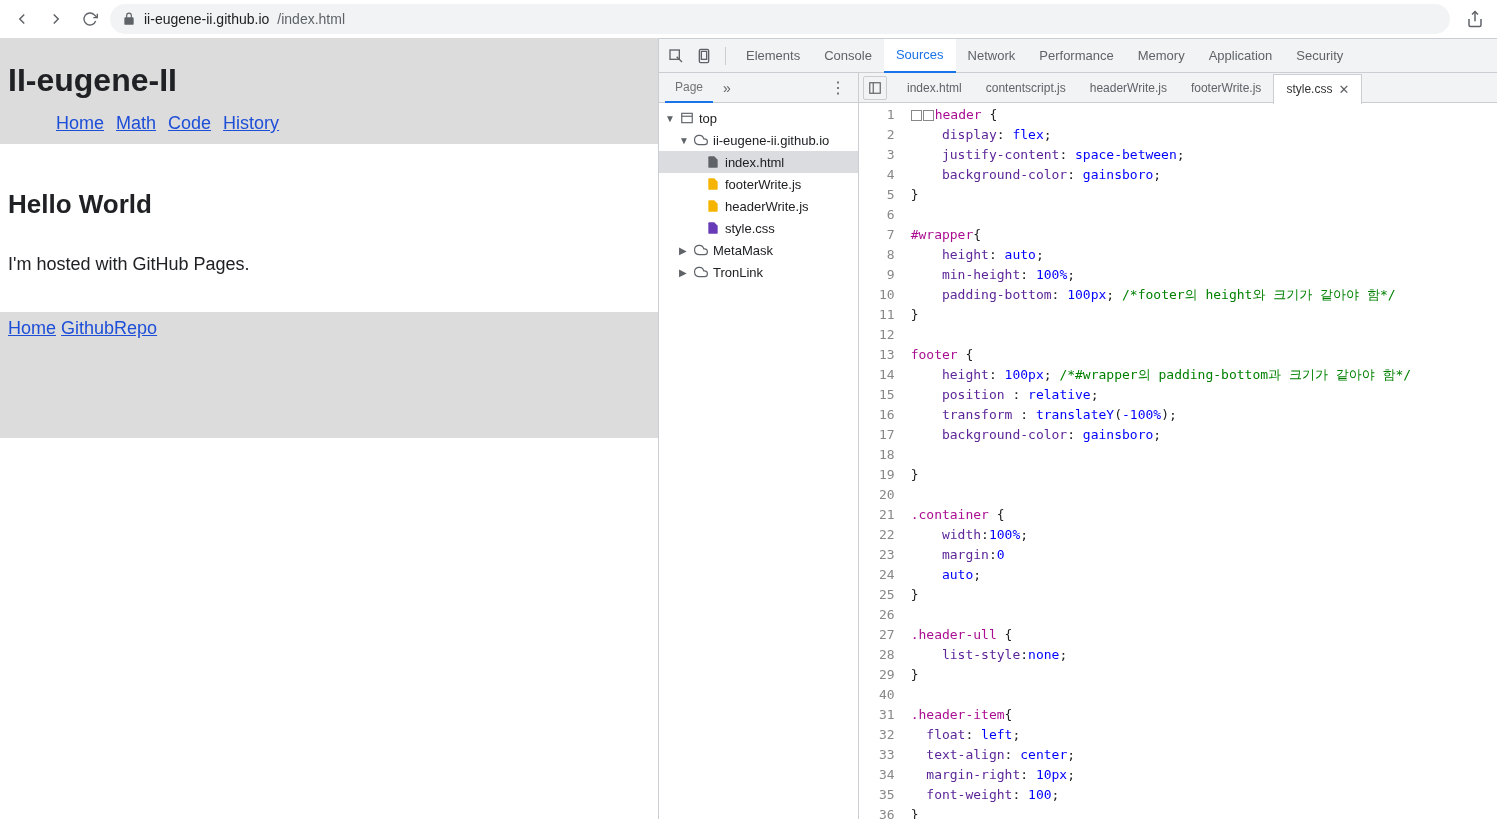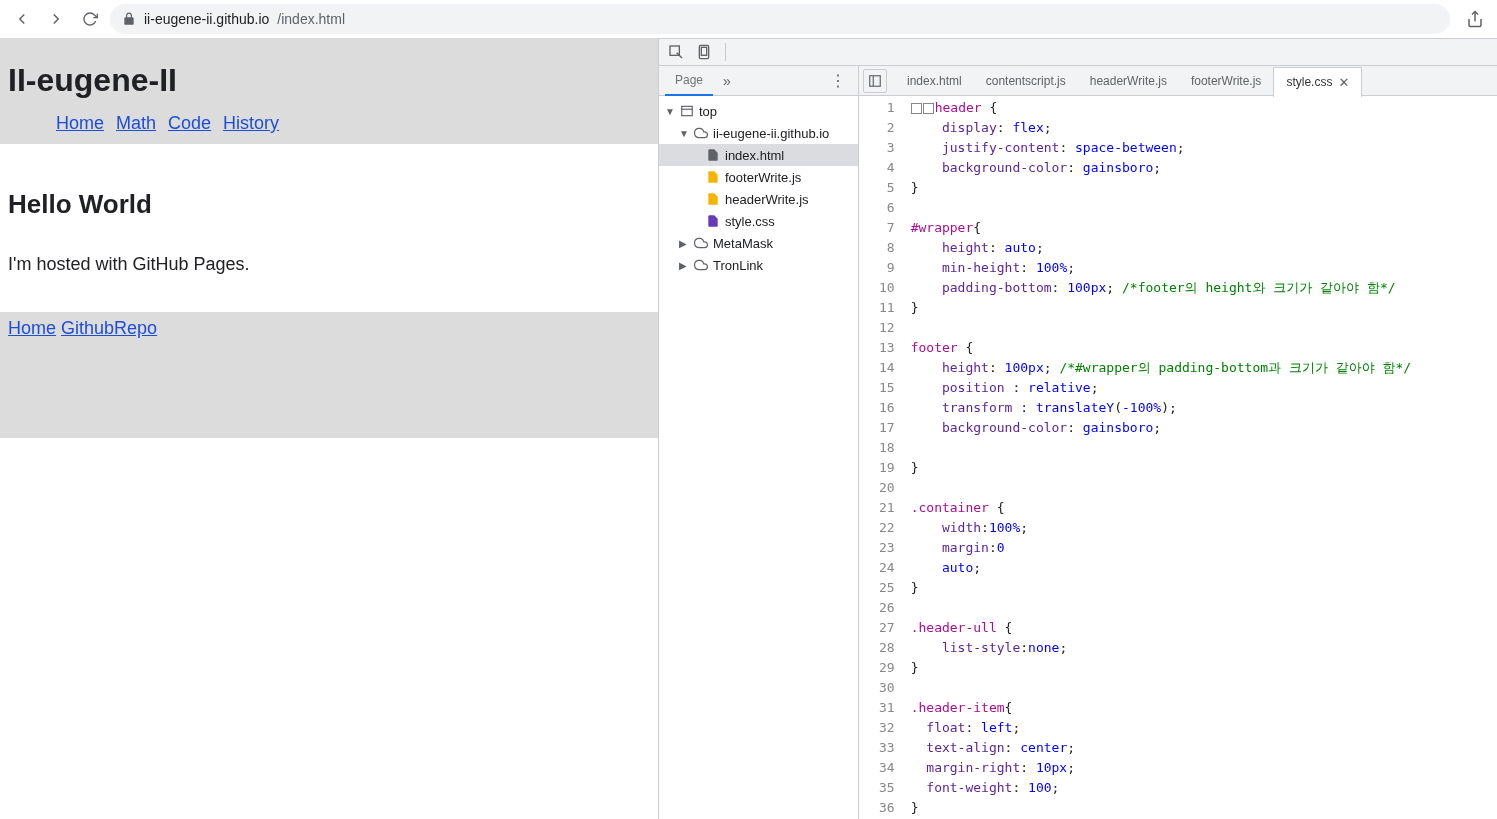--- a/index.html
+++ b/index.html
@@ -345,20 +345,30 @@
             <path d="M13 13l8 8"></path>
           </svg>
       </div>
       <div class="dt-icon">
         <svg width="16" height="16" viewBox="0 0 24 24" fill="none" stroke="currentColor" stroke-width="2">
             <rect x="5" y="2" width="14" height="20" rx="2"></rect>
             <rect x="8" y="5" width="8" height="12"></rect>
           </svg>
       </div>
       <div class="dt-sep"></div>
+      <div id="dt-main-tabs" style="display:flex;">
+          <div class="dt-tab">Elements</div>
+          <div class="dt-tab">Console</div>
+          <div class="dt-tab active">Sources</div>
+          <div class="dt-tab">Network</div>
+          <div class="dt-tab">Performance</div>
+          <div class="dt-tab">Memory</div>
+          <div class="dt-tab">Application</div>
+          <div class="dt-tab">Security</div>
+        </div>
     </div>
     <div class="dt-body">
 
       <div class="dt-left">
         <div class="dt-left-tabs">
           <div class="dt-left-tab active">Page</div>
           <div class="dt-more">»</div>
           <div class="dt-kebab">⋮</div>
         </div>
         <div class="tree">
@@ -489,21 +499,21 @@
               <div>20</div>
               <div>21</div>
               <div>22</div>
               <div>23</div>
               <div>24</div>
               <div>25</div>
               <div>26</div>
               <div>27</div>
               <div>28</div>
               <div>29</div>
-              <div>30</div>
+              <div>40</div>
               <div>31</div>
               <div>32</div>
               <div>33</div>
               <div>34</div>
               <div>35</div>
               <div>36</div>
             </div>
           <div class="code" id="code"><div><span class="checkbox-box"></span><span class="checkbox-box"></span><span class="c-pink">header</span> {</div><div>    <span class="c-purple">display</span>: <span class="c-blue">flex</span>;</div><div>    <span class="c-purple">justify-content</span>: <span class="c-blue">space-between</span>;</div><div>    <span class="c-purple">background-color</span>: <span class="c-blue">gainsboro</span>;</div><div>}</div><div>&nbsp;</div><div><span class="c-pink">#wrapper</span>{</div><div>    <span class="c-purple">height</span>: <span class="c-blue">auto</span>;</div><div>    <span class="c-purple">min-height</span>: <span class="c-blue">100%</span>;</div><div>    <span class="c-purple">padding-bottom</span>: <span class="c-blue">100px</span>; <span class="c-green">/*footer의 height와 크기가 같아야 함*/</span></div><div>}</div><div>&nbsp;</div><div><span class="c-pink">footer</span> {</div><div>    <span class="c-purple">height</span>: <span class="c-blue">100px</span>; <span class="c-green">/*#wrapper의 padding-bottom과 크기가 같아야 함*/</span></div><div>    <span class="c-purple">position</span> : <span class="c-blue">relative</span>;</div><div>    <span class="c-purple">transform</span> : <span class="c-blue">translateY</span>(<span class="c-blue">-100%</span>);</div><div>    <span class="c-purple">background-color</span>: <span class="c-blue">gainsboro</span>;</div><div>&nbsp;</div><div>}</div><div>&nbsp;</div><div><span class="c-pink">.container</span> {</div><div>    <span class="c-purple">width</span>:<span class="c-blue">100%</span>;</div><div>    <span class="c-purple">margin</span>:<span class="c-blue">0</span></div><div>    <span class="c-blue">auto</span>;</div><div>}</div><div>&nbsp;</div><div><span class="c-pink">.header-ull</span> {</div><div>    <span class="c-purple">list-style</span>:<span class="c-blue">none</span>;</div><div>}</div><div>&nbsp;</div><div><span class="c-pink">.header-item</span>{</div><div>  <span class="c-purple">float</span>: <span class="c-blue">left</span>;</div><div>  <span class="c-purple">text-align</span>: <span class="c-blue">center</span>;</div><div>  <span class="c-purple">margin-right</span>: <span class="c-blue">10px</span>;</div><div>  <span class="c-purple">font-weight</span>: <span class="c-blue">100</span>;</div><div>}</div></div>
         </div>
       </div>

